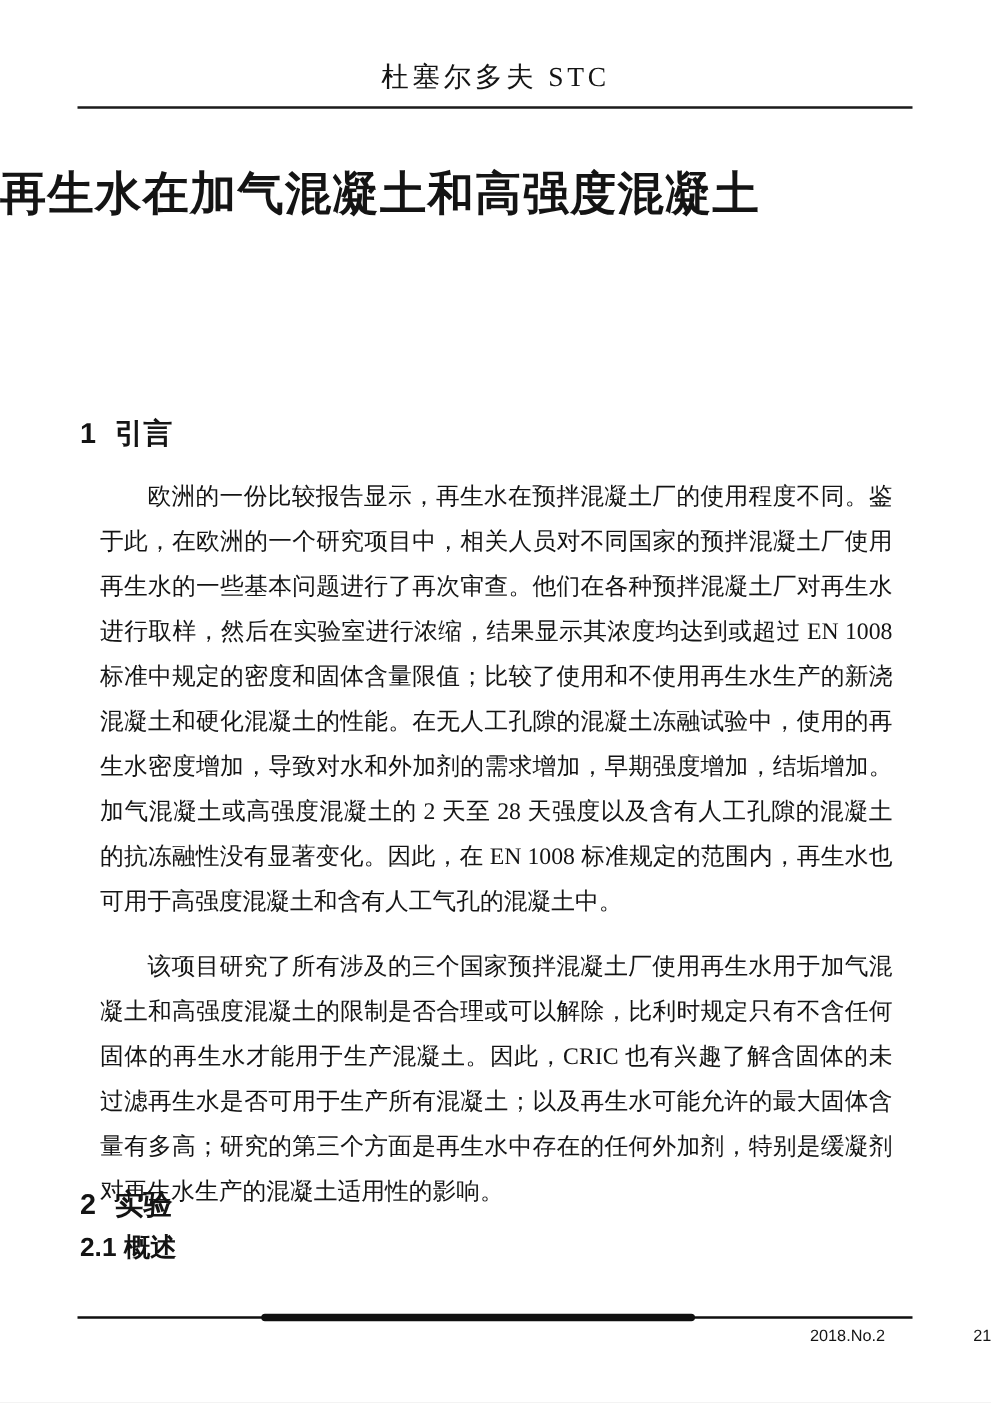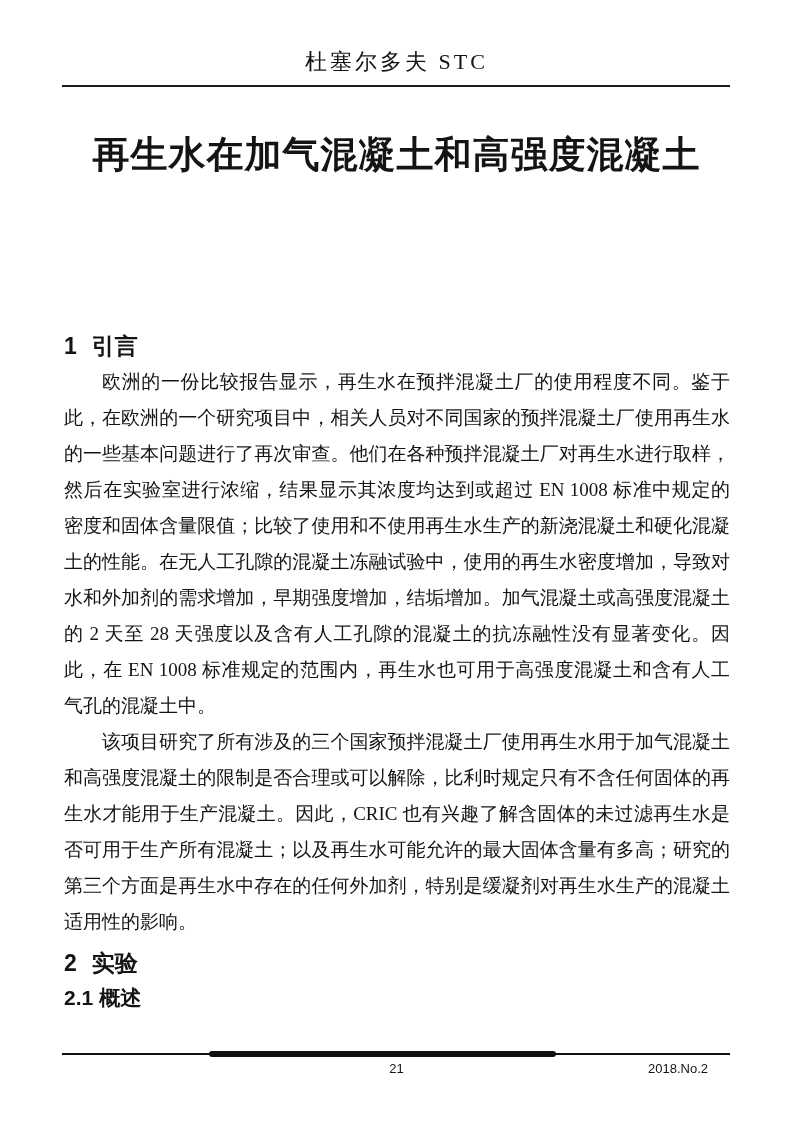--- a/index.html
+++ b/index.html
@@ -27,21 +27,21 @@
   .header-rule {
     position: absolute;
     top: 85px; left: 62px; width: 668px; height: 2px;
     background: #1b1b1b;
   }
 
   
   .article-title {
     position: absolute;
     top: 131px; left: 0; width: 100%;
-    text-align: center;
+    text-align: left;
     font-family: "Liberation Sans", "DejaVu Sans", sans-serif;
     font-weight: 700;
     font-size: 37px;
     line-height: 48px;
     letter-spacing: 1px;
   }
 
   
   .authors {
     position: absolute;
@@ -70,42 +70,42 @@
 
   
   .body-text {
     position: absolute;
     top: 364px; left: 64px; width: 666px;
     font-size: 19px;
     line-height: 36px;
     text-align: justify;
   }
   .body-text p {
-    margin: 0;
+    margin: 16px;
     text-indent: 2em;
   }
 
   
   .footer-rule {
     position: absolute;
     top: 1053px; left: 62px; width: 668px; height: 2px;
     background: #101010;
   }
   .footer-rule::after {
     content: "";
     position: absolute;
     left: 22%; width: 52%;
     top: -2px; height: 6px;
     background: #101010;
     border-radius: 3px;
   }
   .footer-page-number {
     position: absolute;
     top: 1061px; left: 0; width: 100%;
-    text-align: center;
+    text-align: right;
     font-family: "Liberation Sans", "DejaVu Sans", sans-serif;
     font-size: 13px;
   }
   .footer-issue {
     position: absolute;
     top: 1061px; right: 85px;
     font-family: "Liberation Sans", "DejaVu Sans", sans-serif;
     font-size: 13px;
   }
 </style>

